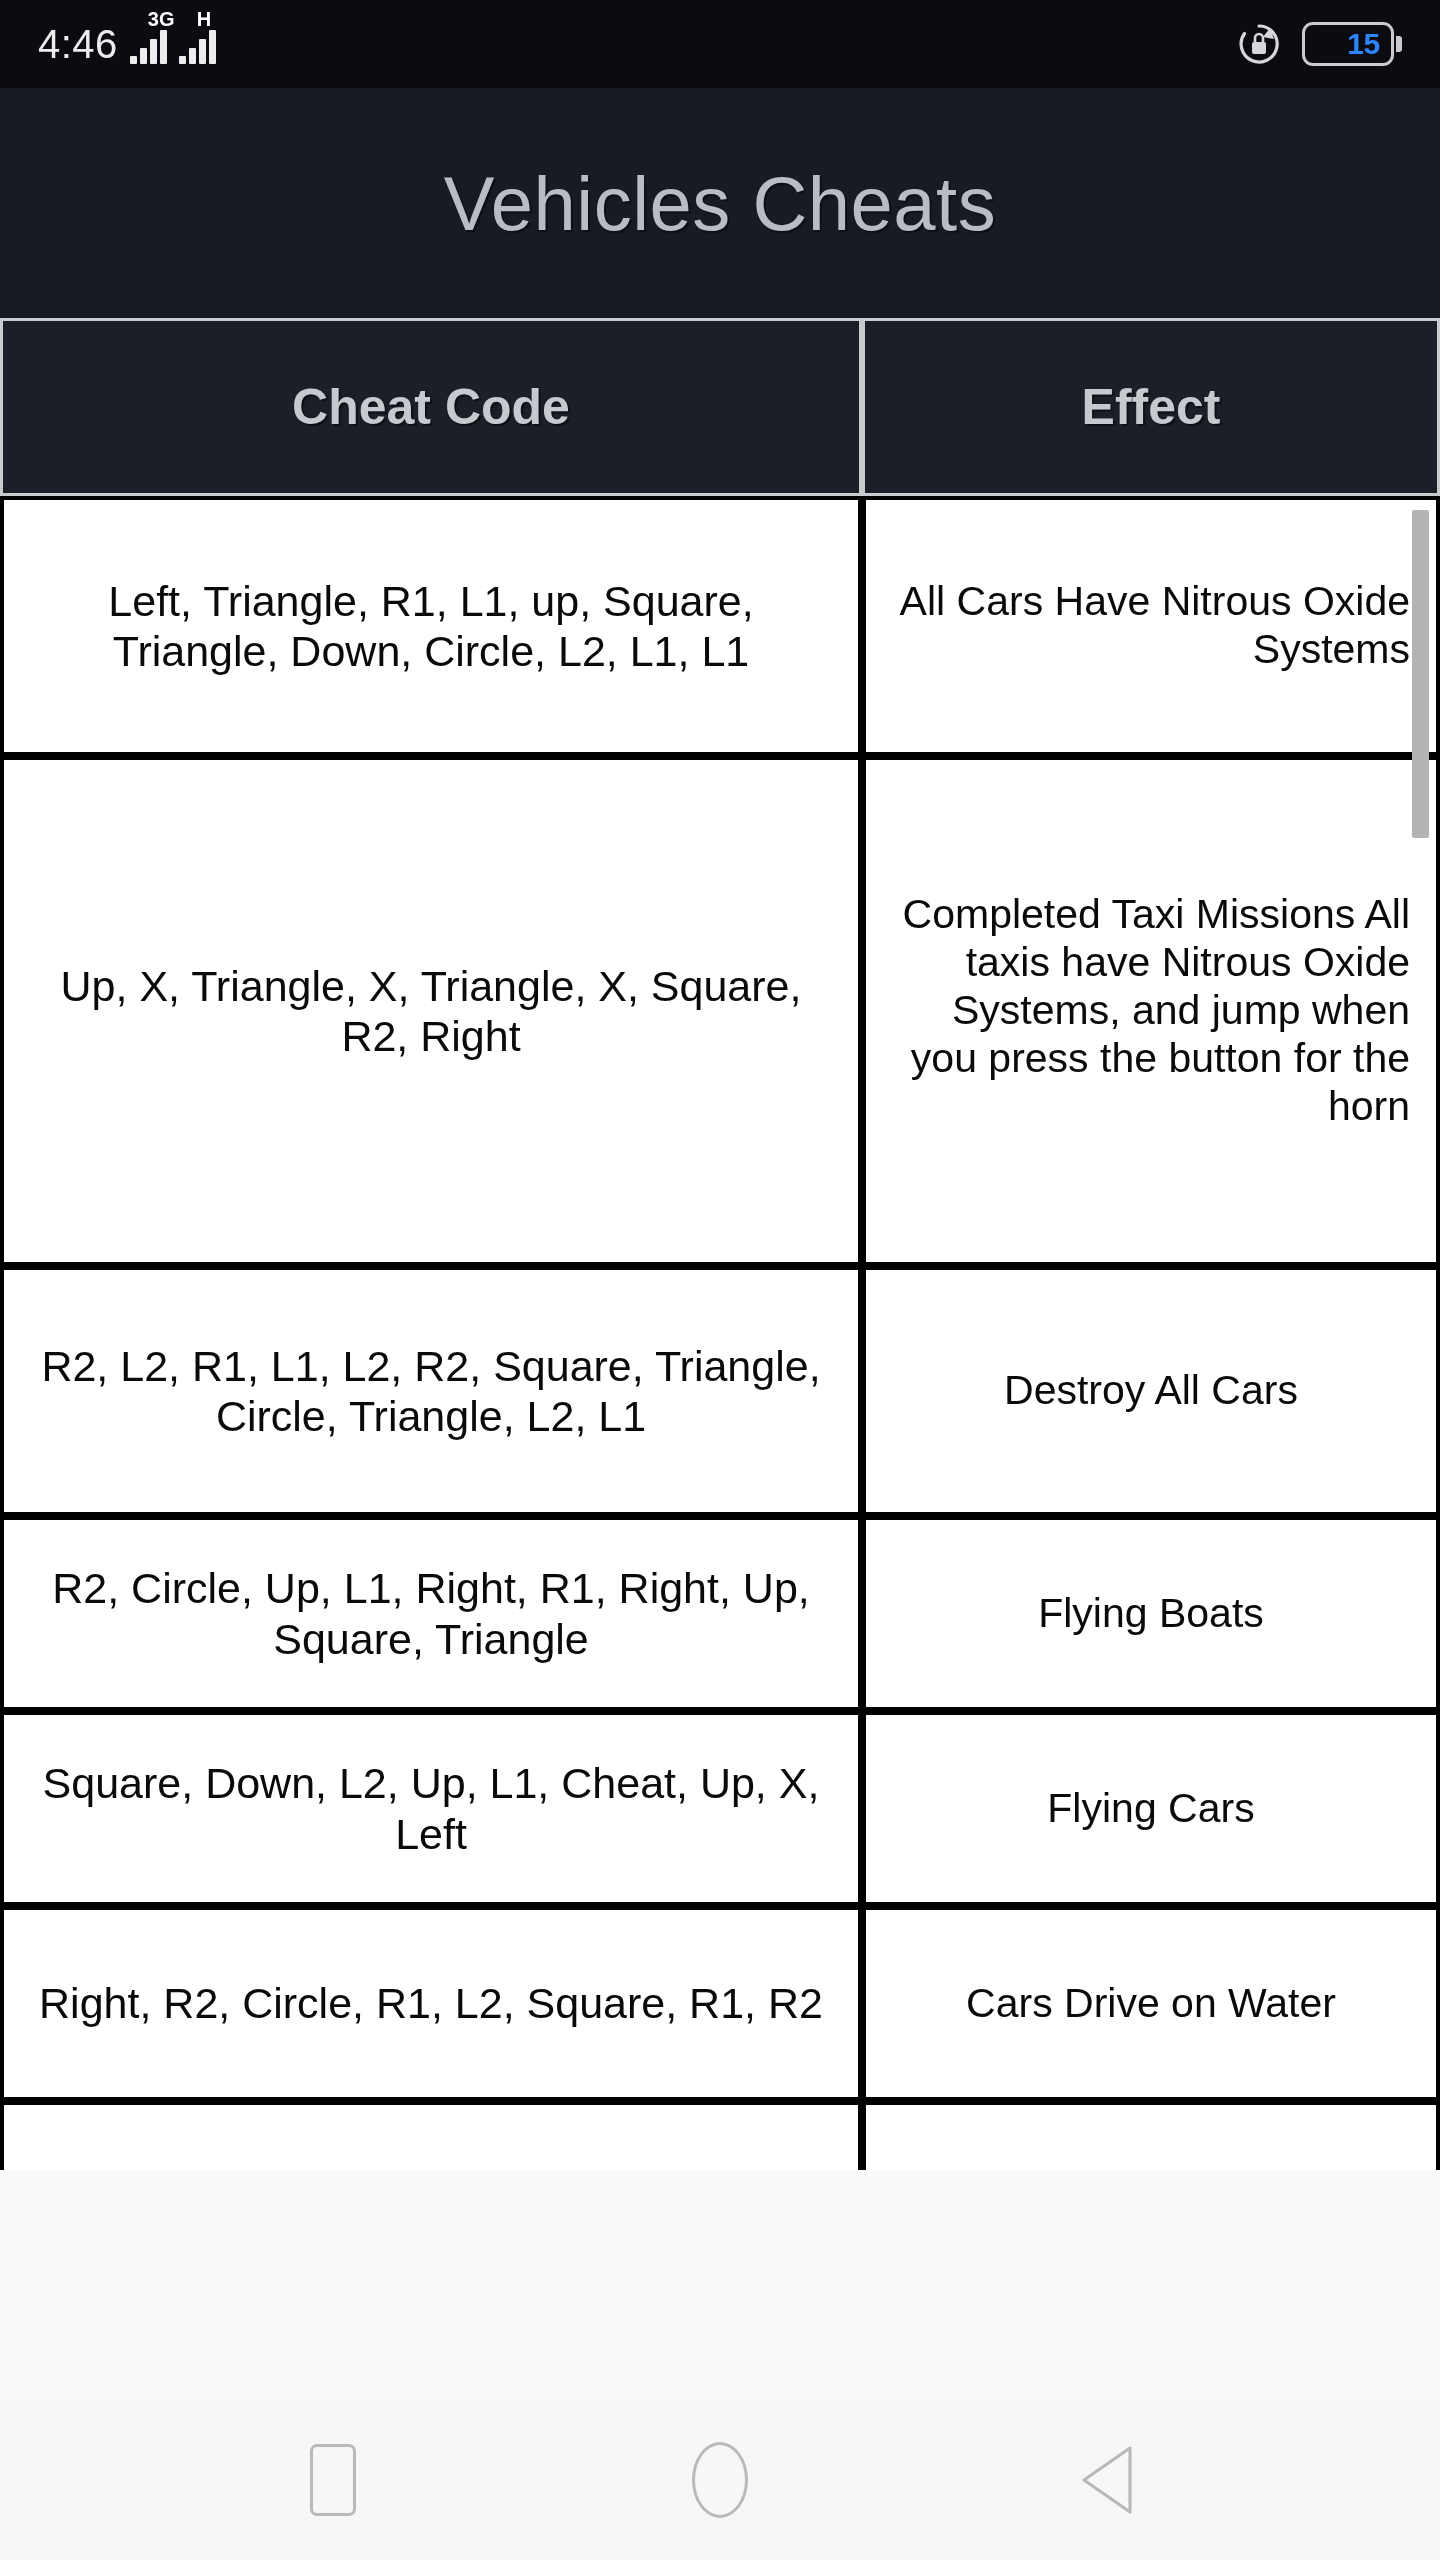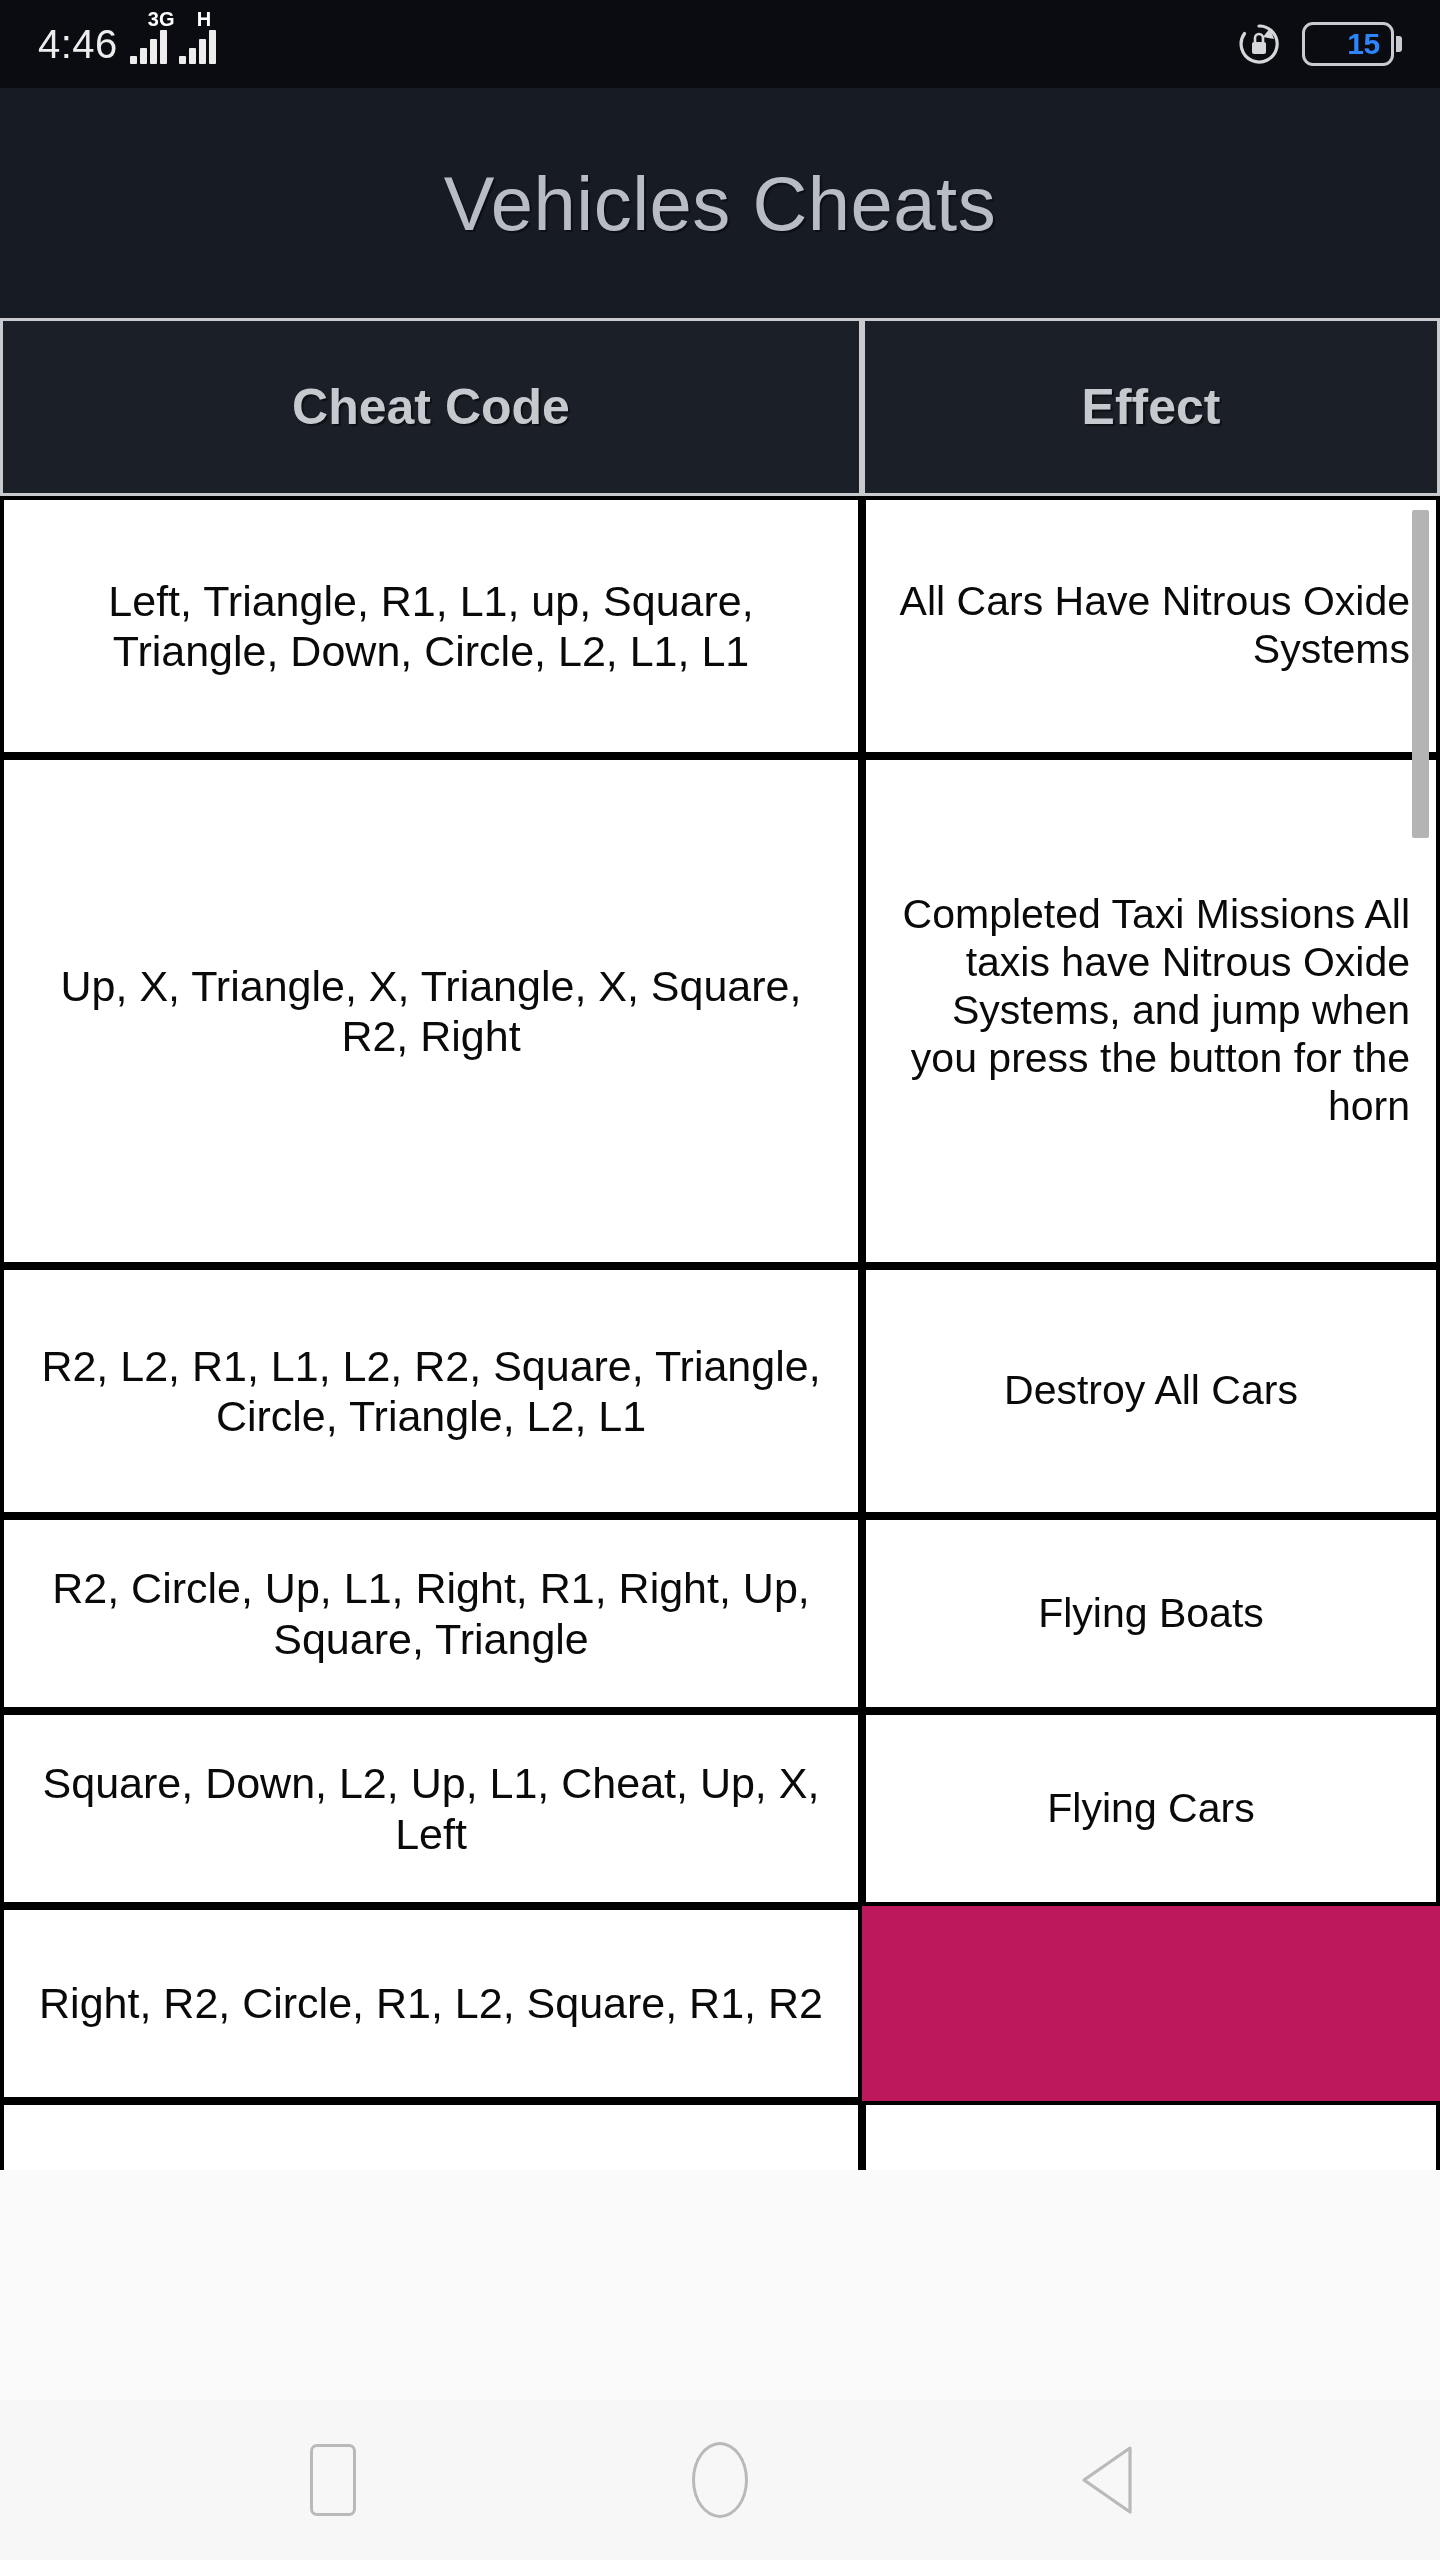--- a/index.html
+++ b/index.html
@@ -202,20 +202,21 @@
       <div class="trow r4">
         <div class="td col-code">R2, Circle, Up, L1, Right, R1, Right, Up, Square, Triangle</div>
         <div class="td col-eff">Flying Boats</div>
       </div>
       <div class="trow r5">
         <div class="td col-code">Square, Down, L2, Up, L1, Cheat, Up, X, Left</div>
         <div class="td col-eff">Flying Cars</div>
       </div>
       <div class="trow r6">
         <div class="td col-code">Right, R2, Circle, R1, L2, Square, R1, R2</div>
+        <div class="td col-eff">Cars Drive on Water</div>
       </div>
       <div class="trow r7">
         <div class="td col-code"></div>
         <div class="td col-eff">Cars Float Away</div>
       </div>
     </div>
 
     <div class="scroll-thumb"></div>
   </div>
 

